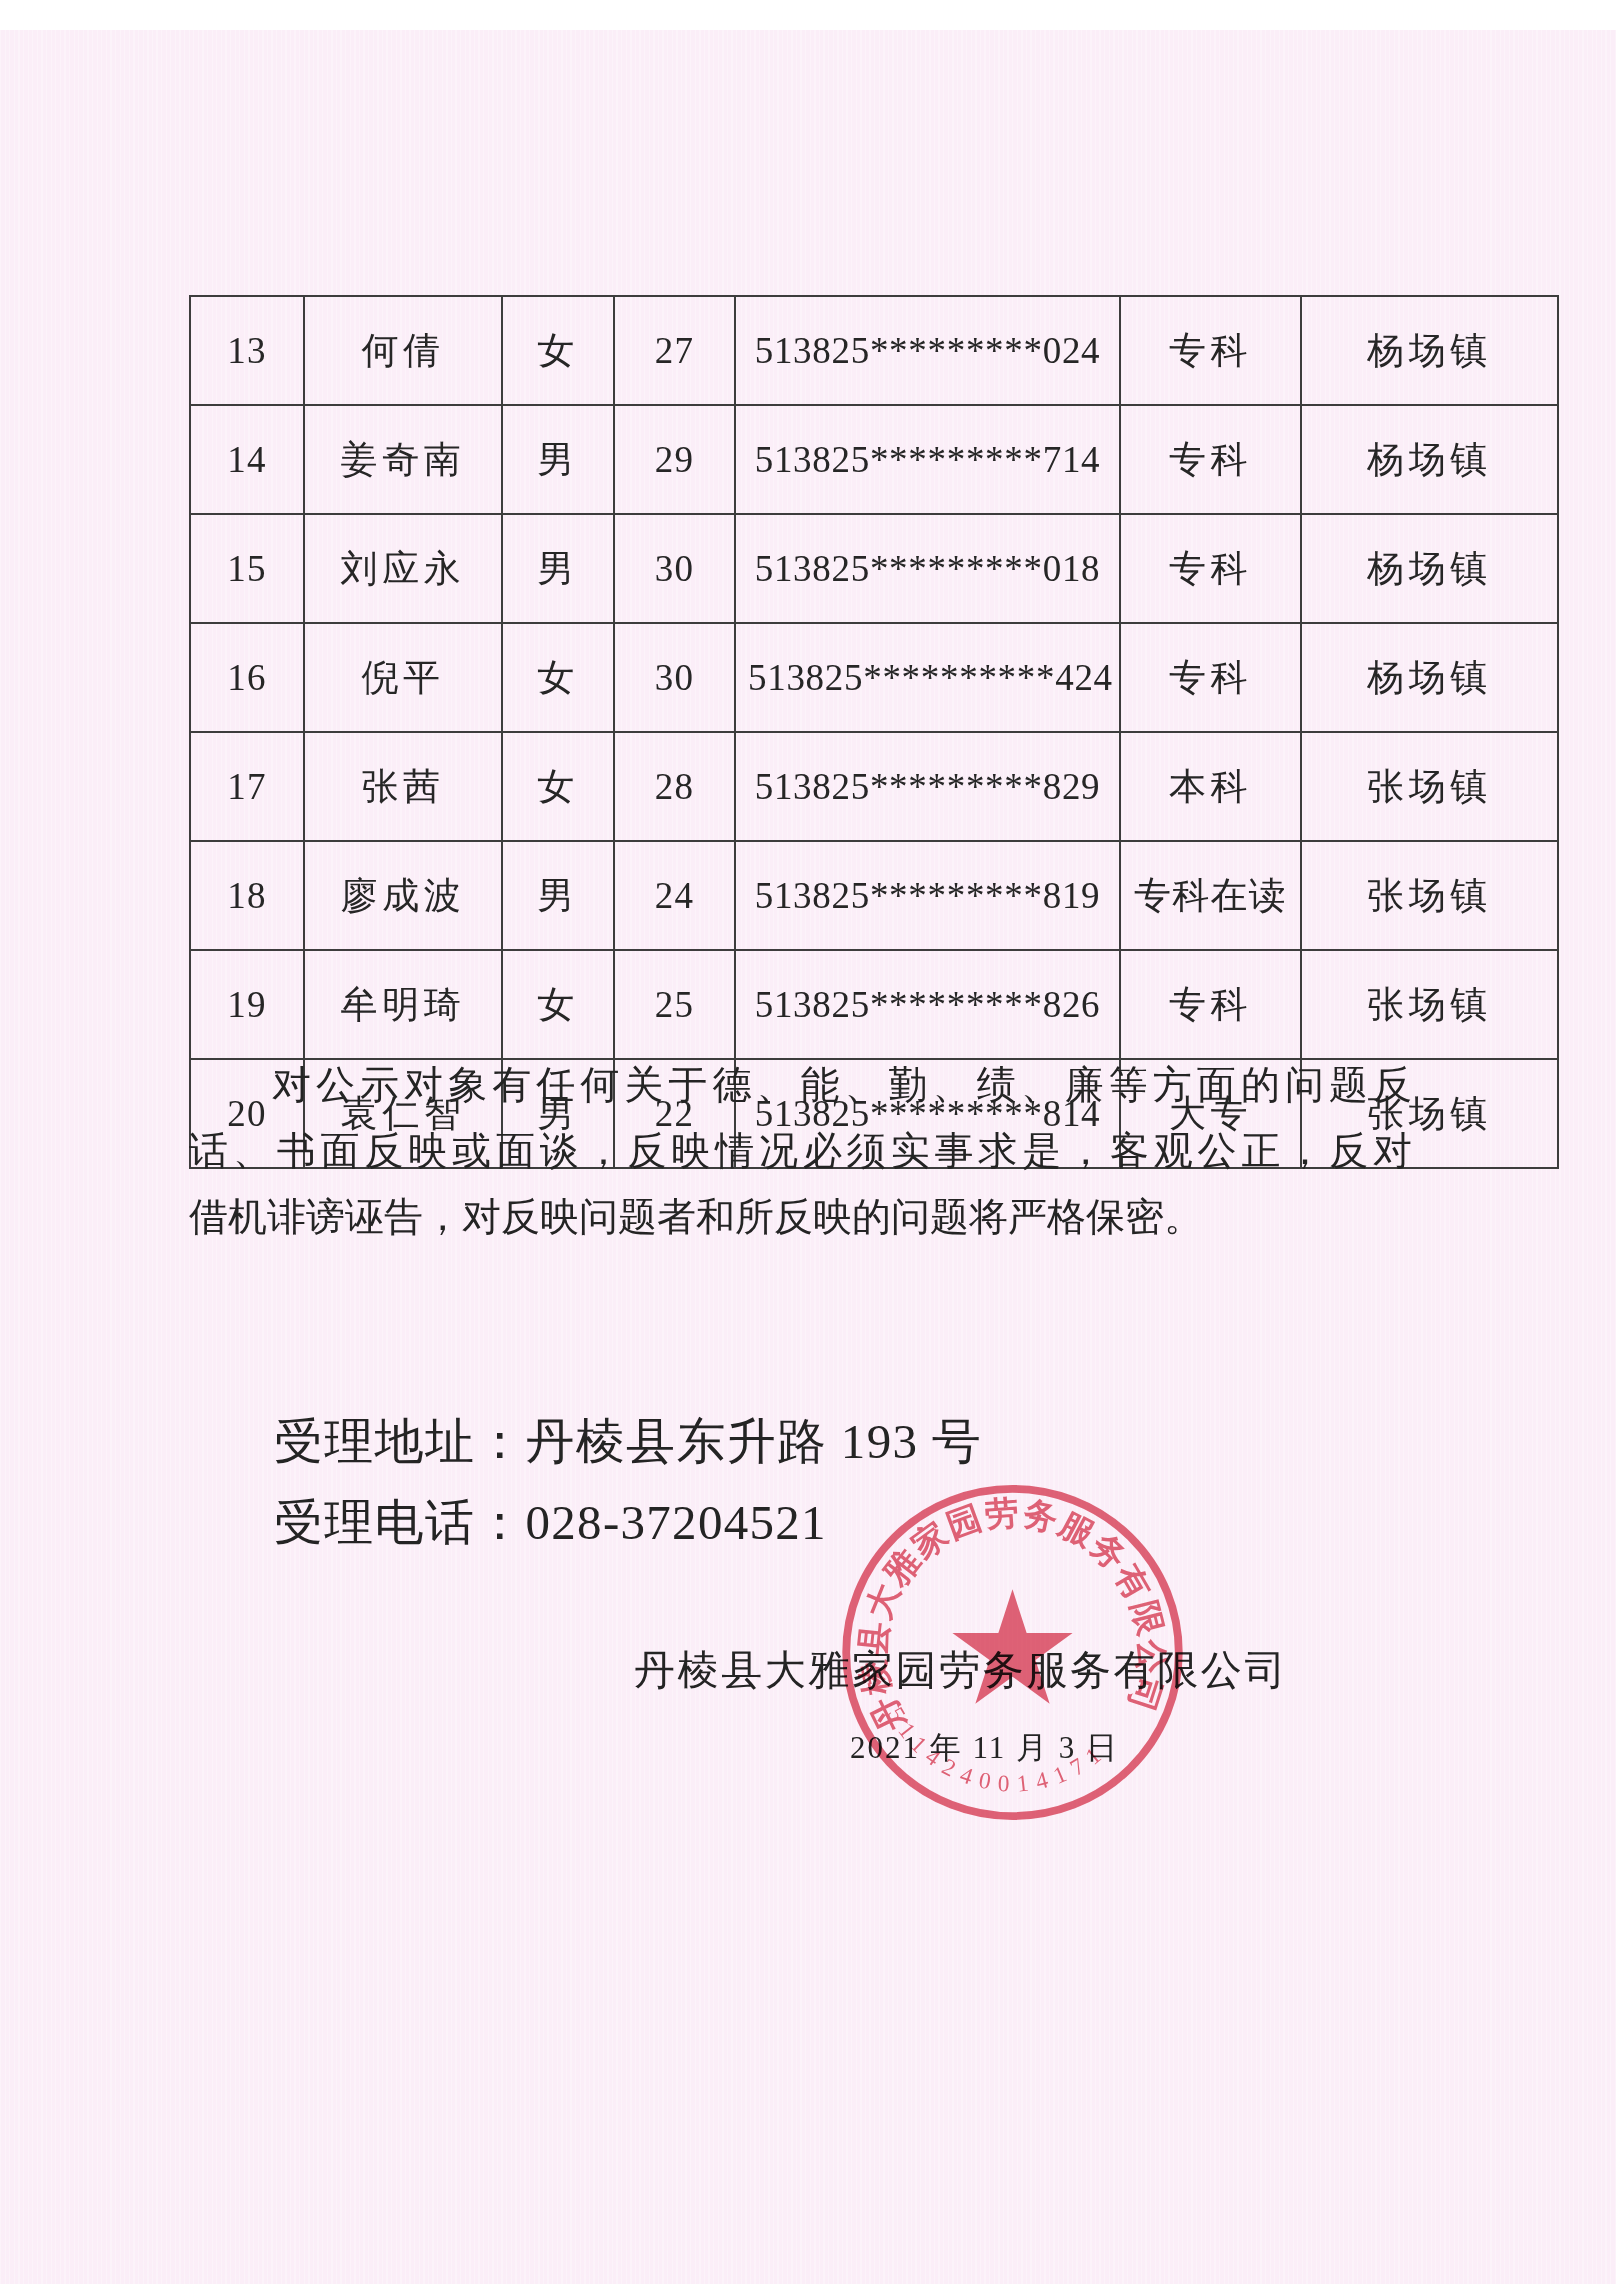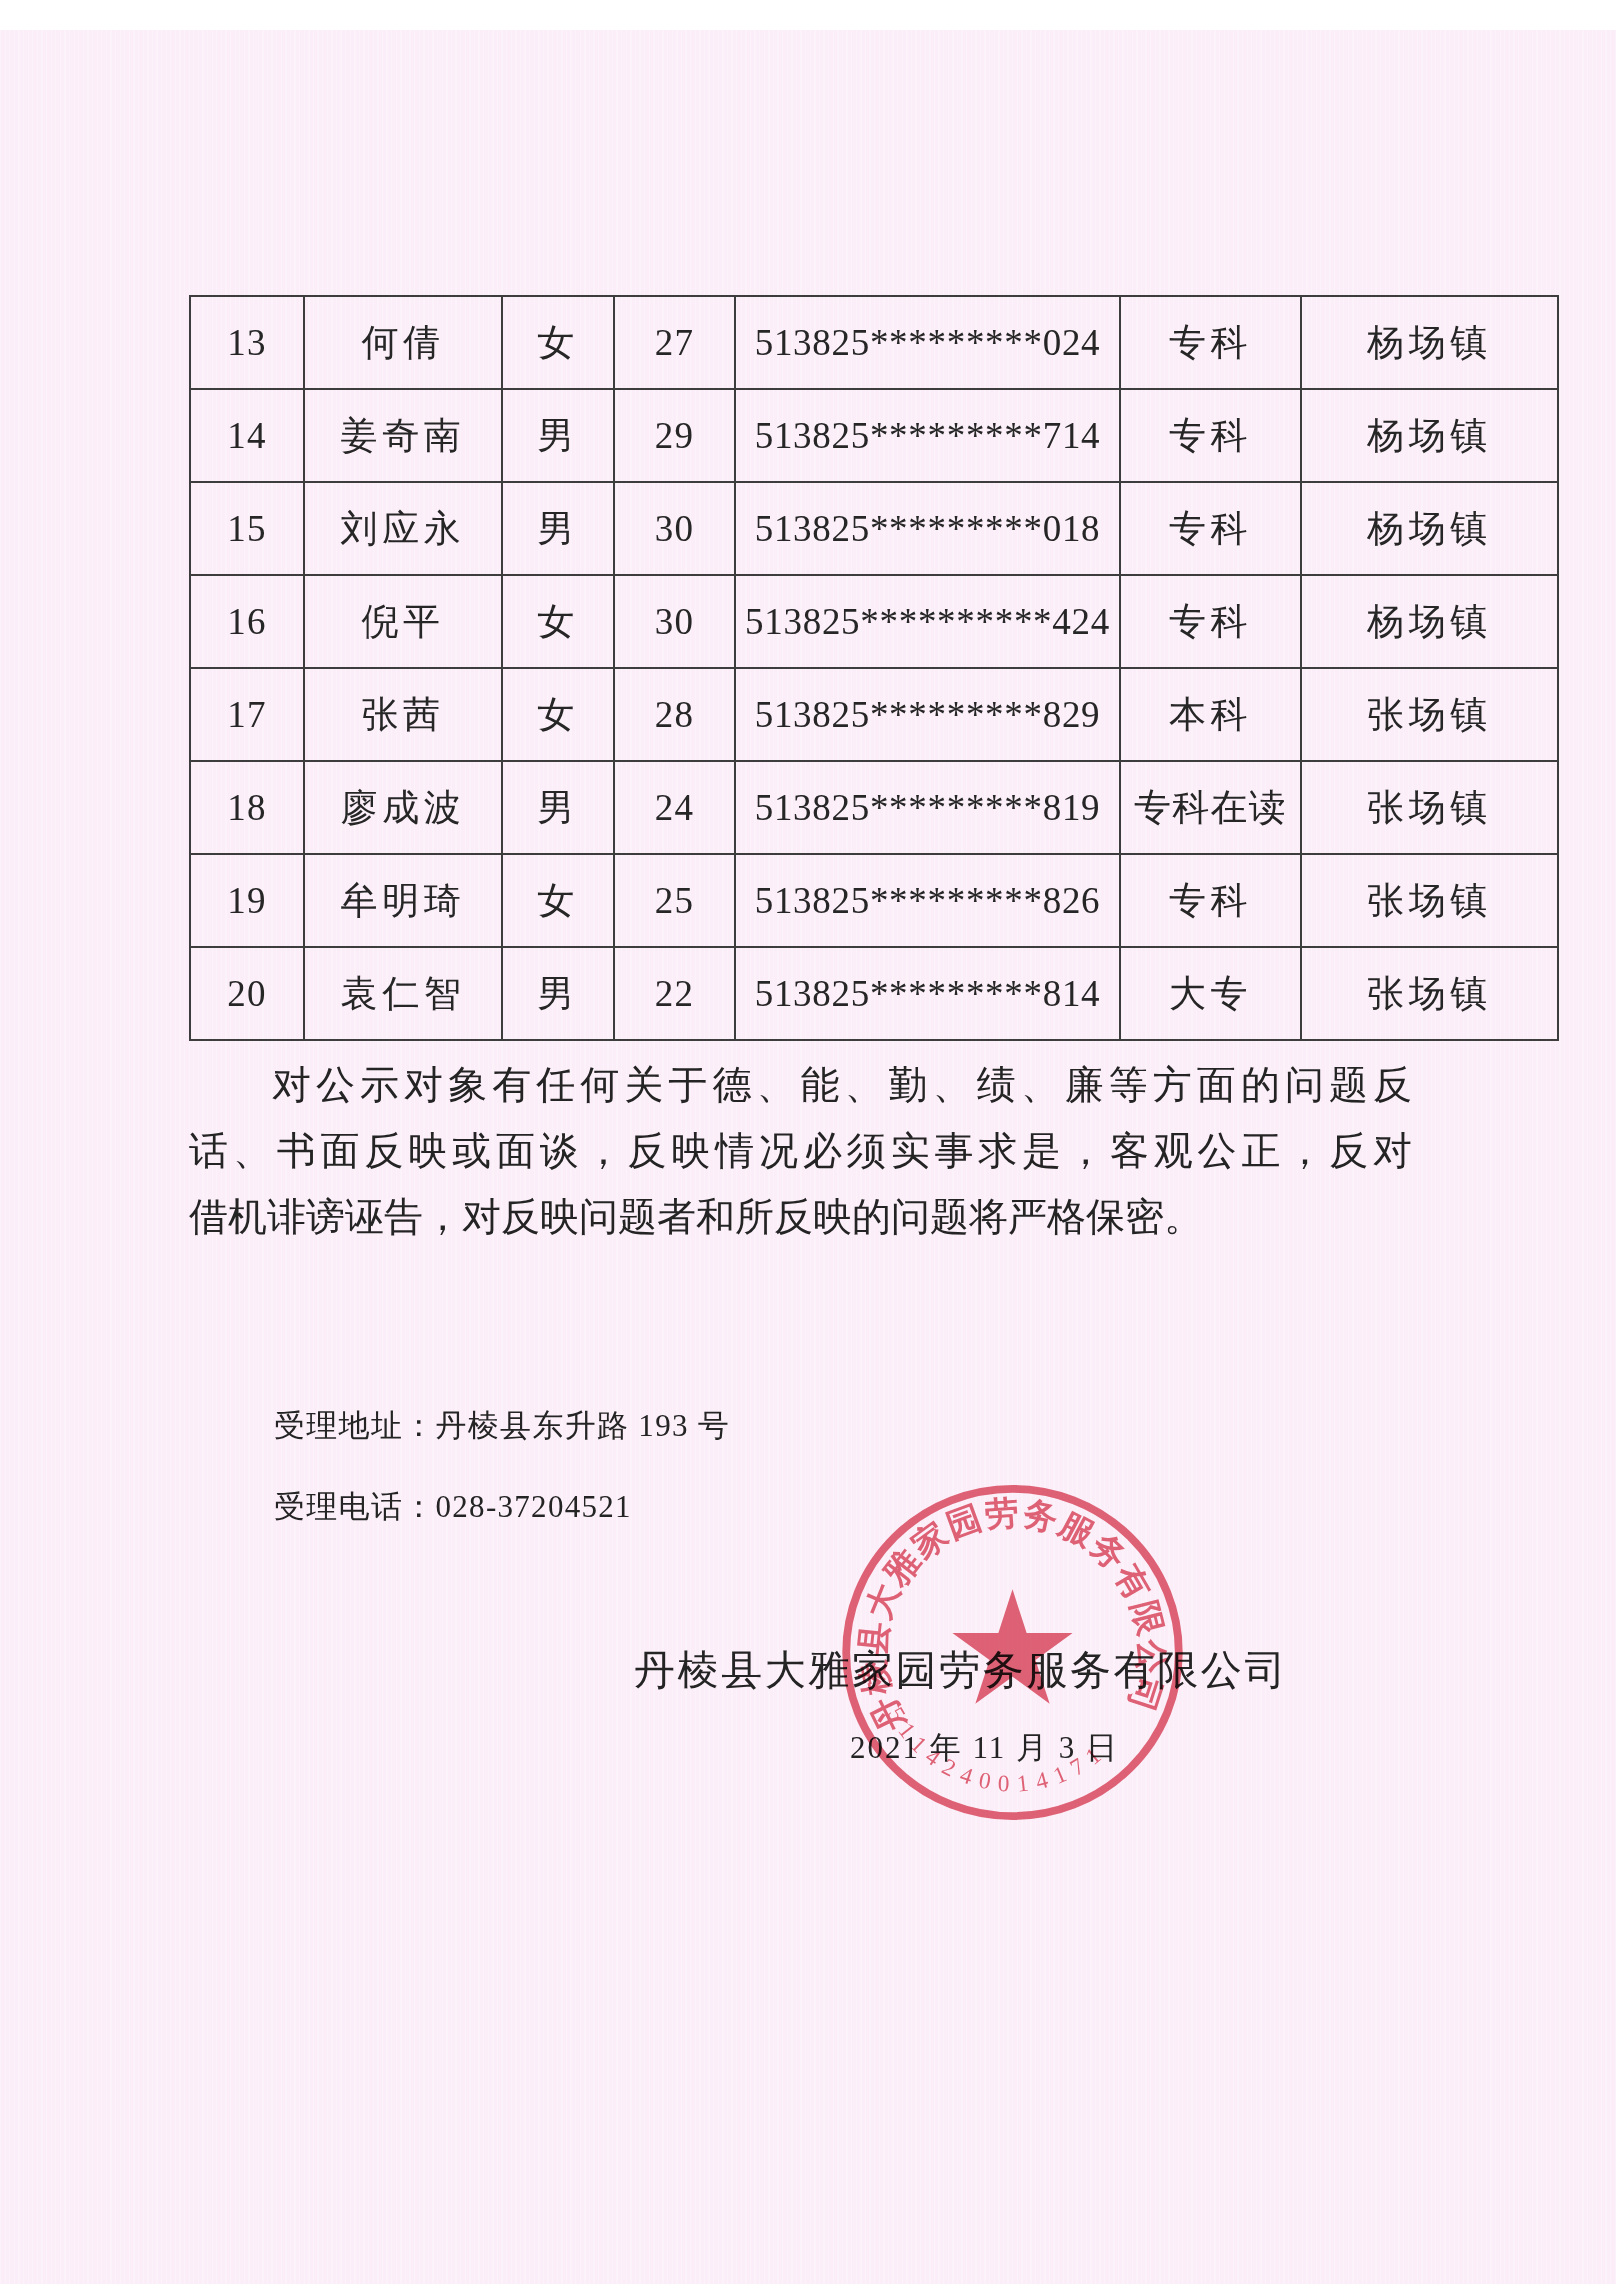--- a/index.html
+++ b/index.html
@@ -20,41 +20,41 @@
     position:absolute;left:189px;top:295px;
     width:1368px;
     border-collapse:collapse;table-layout:fixed;
   }
   table.roster td{
     border:2px solid #3d3d3d;
     height:83px;
     text-align:center;vertical-align:middle;
     font-size:37px;
     letter-spacing:4.6px;
-    padding:4px;
+    padding:12px;
     white-space:nowrap;
     color:#262626;
   }
   table.roster td.num{letter-spacing:1.3px;}
   table.roster td.idnum{letter-spacing:0.7px;font-size:37px;}
   table.roster td.edu4{letter-spacing:1.3px;}
 
   
   .notice{
     position:absolute;left:189px;top:1052px;width:1223px;
     font-size:39px;line-height:66px;color:#242424;
   }
   .notice .line{width:100%;}
   .notice .j{text-align:justify;text-align-last:justify;}
   .notice .indent{text-indent:83px;}
 
   .contact{
     position:absolute;left:189px;width:1238px;
-    font-size:31px;line-height:46px;
-    padding-left:85px;color:#242424;letter-spacing:1.3px;
+    font-size:49px;line-height:46px;
+    padding-left:85px;color:#242424;letter-spacing:1.3px;margin-top:16px;
   }
   .contact.addr{top:1403px;}
   .contact.tel{top:1484px;}
 
   
   .company-line{
     position:absolute;left:583px;top:1643px;width:756px;
     font-size:41px;text-align:center;letter-spacing:2.6px;color:#242424;
   }
   .date-line{

